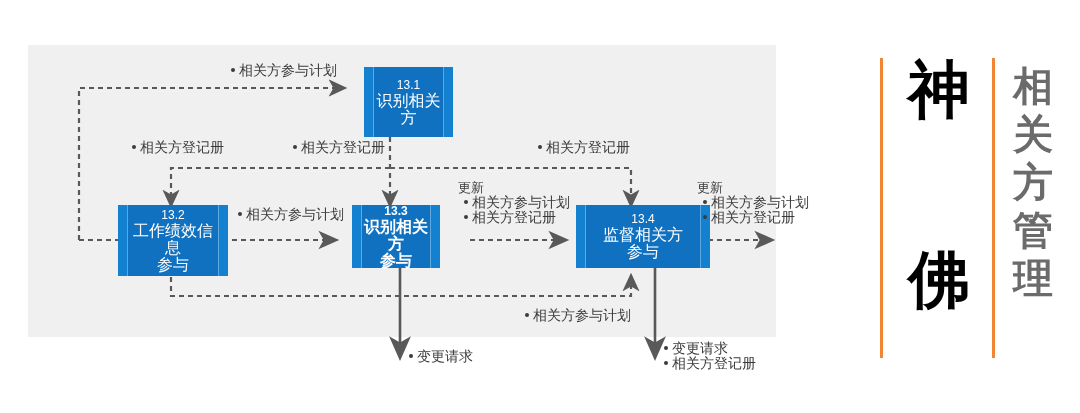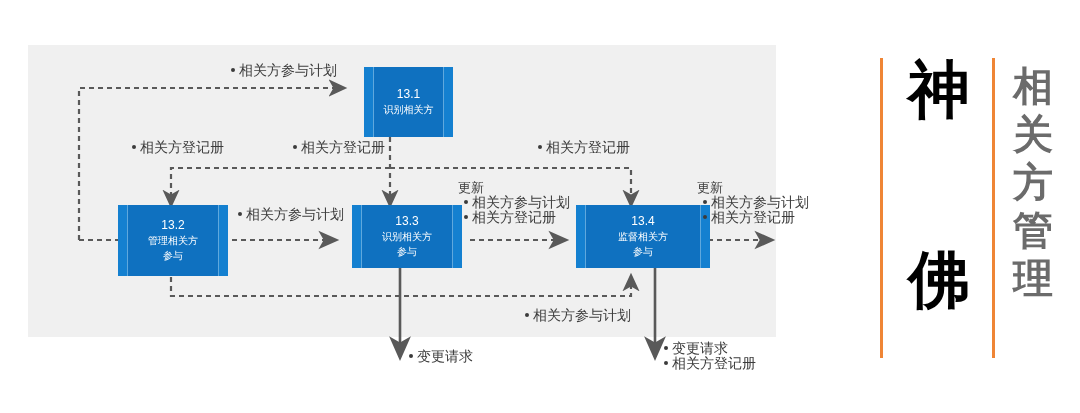--- a/index.html
+++ b/index.html
@@ -61,21 +61,21 @@
     background: #1480d0;
   }
   .proc-box .side-l { left: 0; border-right: 1px solid #5fa8dd; }
   .proc-box .side-r { right: 0; border-left: 1px solid #5fa8dd; }
   .proc-box .inner {
     position: relative;
     z-index: 2;
     padding: 0 10px;
   }
   .proc-num { font-size: 12px; }
-  .proc-title { font-size: 10px; }
+  .proc-title { font-size: 16px; }
 
   
   .lbl {
     position: absolute;
     font-size: 14px;
     color: #3b3b3b;
     white-space: nowrap;
     line-height: 15px;
   }
   .lbl .dot {
@@ -183,26 +183,26 @@
         <span class="proc-num">13.1</span><br>
         <span class="proc-title">识别相关方</span>
       </span>
     </div>
 
     <div class="proc-box" style="left:118px; top:205px; width:110px; height:71px;">
       <span class="side-l"></span>
       <span class="side-r"></span>
       <span class="inner">
         <span class="proc-num">13.2</span><br>
-        <span class="proc-title">管理相关方</span><br>
+        <span class="proc-title">工作绩效信息</span><br>
         <span class="proc-title">参与</span>
       </span>
     </div>
 
-    <div class="proc-box" style="left:352px; top:205px; width:110px; height:63px;">
+    <div class="proc-box" style="left:352px; top:205px; width:88px; height:63px;font-weight:bold;">
       <span class="side-l"></span>
       <span class="side-r"></span>
       <span class="inner">
         <span class="proc-num">13.3</span><br>
         <span class="proc-title">识别相关方</span><br>
         <span class="proc-title">参与</span>
       </span>
     </div>
 
     <div class="proc-box" style="left:576px; top:205px; width:134px; height:63px;">

